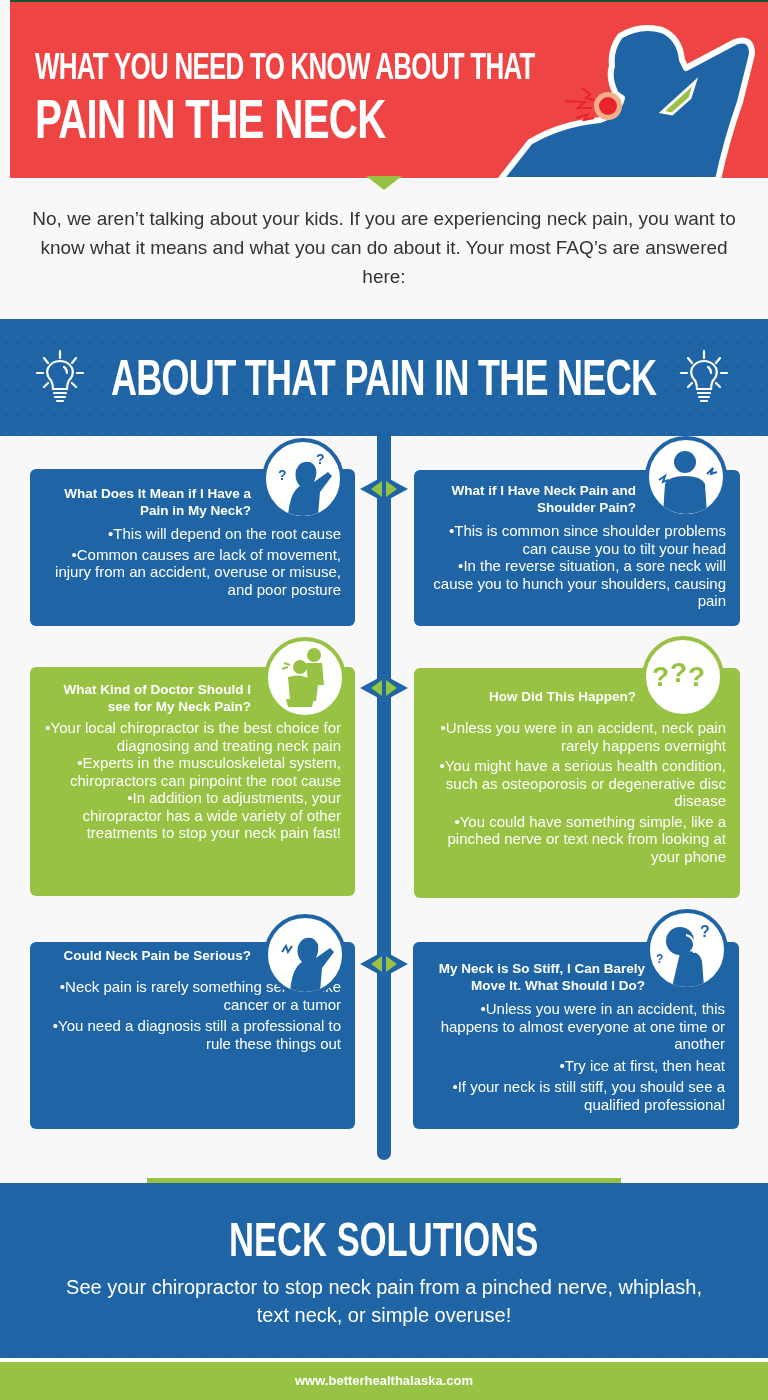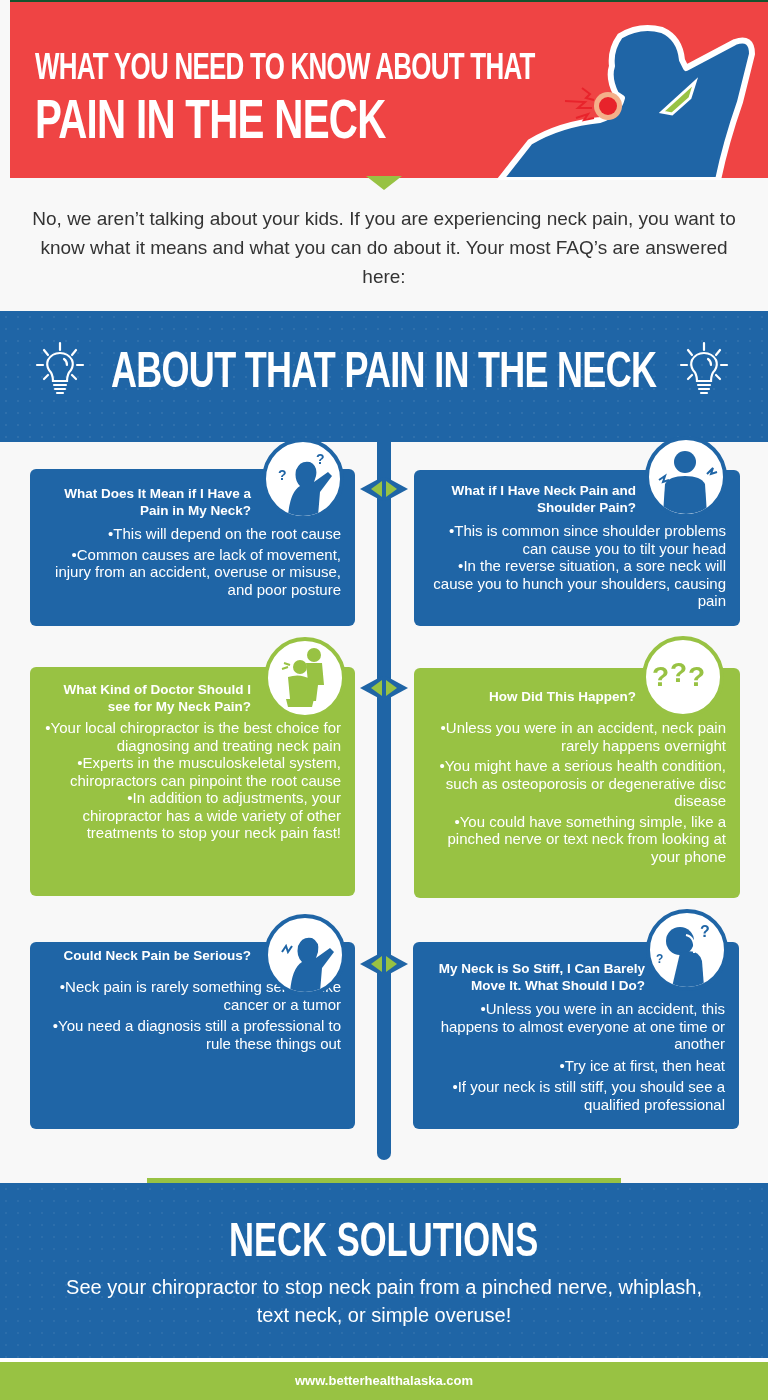--- a/index.html
+++ b/index.html
@@ -30,21 +30,21 @@
     border-top: 14px solid #98c243;
   }
 
   .intro {
     position: absolute; left: 0; top: 190px; width: 768px; height: 120px;
     text-align: center; color: #333; font-size: 19px; line-height: 29px;
     padding: 14px 30px 0 30px;
   }
 
   .banner {
-    position: absolute; left: 0; top: 311px; width: 768px; height: 131px;
+    position: absolute; left: 0; top: 319px; width: 768px; height: 117px;
     background: #1f65a6;
     background-image: radial-gradient(rgba(255,255,255,0.07) 1px, transparent 1.5px);
     background-size: 12px 12px;
   }
   .banner .title {
     position: absolute; left: 0; width: 768px; top: 30px; text-align: center;
     color: #fff; font-weight: bold; font-size: 50px; letter-spacing: -1px;
   }
   .banner .title span { display: inline-block; transform: scaleX(0.72); white-space: nowrap; }
   .bulb { position: absolute; top: 30px; width: 52px; height: 56px; }

